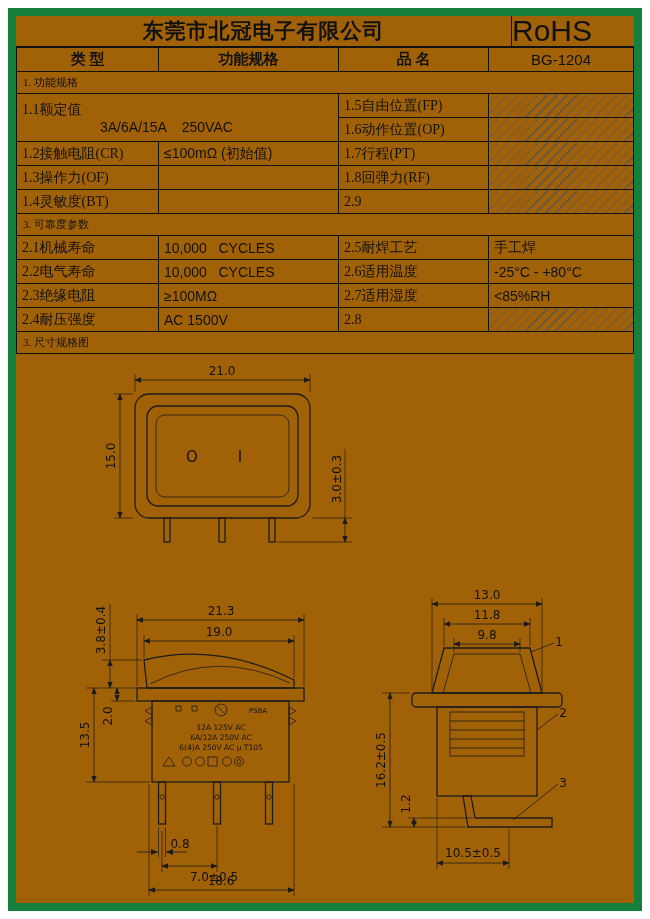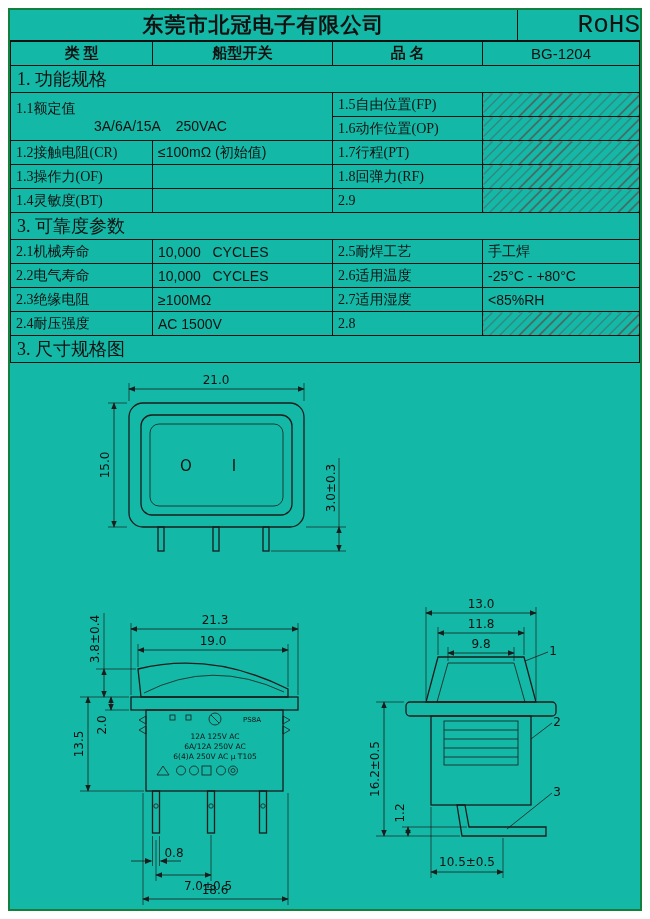--- a/index.html
+++ b/index.html
@@ -1,25 +1,25 @@
 <!DOCTYPE html>
 <html><head>
 <meta charset="utf-8">
 <style>
   html,body{margin:0;padding:0;background:#fff;}
   body{width:650px;height:919px;position:relative;font-family:"Liberation Serif",serif;color:#111;}
-  .sheet{position:absolute;left:8px;top:8px;right:8px;bottom:8px;border:2px solid #15803d;box-sizing:border-box;background:#14b8a6;}
+  .sheet{position:absolute;left:8px;top:8px;right:8px;bottom:8px;border:8px solid #15803d;box-sizing:border-box;background:#a16207;}
   .header{display:flex;height:30px;border-bottom:1px solid #111;}
   .header .company{flex:1;text-align:center;line-height:30px;font-size:21px;font-weight:bold;letter-spacing:1px;}
-  .header .rohs{width:122px;border-left:1px solid #111;text-align:right;font-size:26px;line-height:30px;font-family:Liberation Mono, monospace;}
+  .header .rohs{width:122px;border-left:1px solid #111;text-align:left;font-size:30px;line-height:30px;font-family:Liberation Sans, sans-serif;}
   table{border-collapse:collapse;width:100%;table-layout:fixed;}
   td{border:1px solid #111;font-size:14px;padding:1px 5px;overflow:hidden;vertical-align:middle;}
   tr.trow td{font-size:15px;text-align:center;}
   td.b{font-weight:bold;}
-  td.sec{font-size:18px;padding-left:6px;}
+  td.sec{font-size:11px;padding-left:6px;}
   td.lbl{text-align:left;margin-left:24px;}
   .val{font-family:Liberation Sans, sans-serif;white-space:pre;}
   .indent{padding-left:78px;}
   td.hatch{background-image:repeating-linear-gradient(135deg,transparent 0,transparent 6px,#555 6px,#555 7px);}
   svg{display:block;}
   .outline{fill:none;stroke:#1c1c1c;stroke-width:1.3;}
   .thin{fill:none;stroke:#1c1c1c;stroke-width:0.8;}
   .ext{stroke:#1c1c1c;stroke-width:0.7;fill:none;}
   .dim{stroke:#1c1c1c;stroke-width:0.8;fill:none;}
   .dtxt{font:12px "DejaVu Sans",sans-serif;fill:#111;text-anchor:middle;}
@@ -41,21 +41,21 @@
   <table>
     <colgroup>
         <col style="width:142px">
         <col style="width:180px">
         <col style="width:150px">
         <col>
       </colgroup>
     <tbody>
         <tr class="trow" style="height:24px">
       <td class="b">类 型</td>
-      <td class="b">船型开关</td>
+      <td class="b">功能规格</td>
       <td class="b">品 名</td>
       <td class="val">BG-1204</td>
     </tr>
     <tr style="height:22px">
           <td colspan="4" class="sec">1. 功能规格</td>
         </tr>
     <tr style="height:24px">
       <td colspan="2" rowspan="2" class="lbl">
         <div>1.1额定值</div>
         <div class="val indent">3A/6A/15A    250VAC</div>

